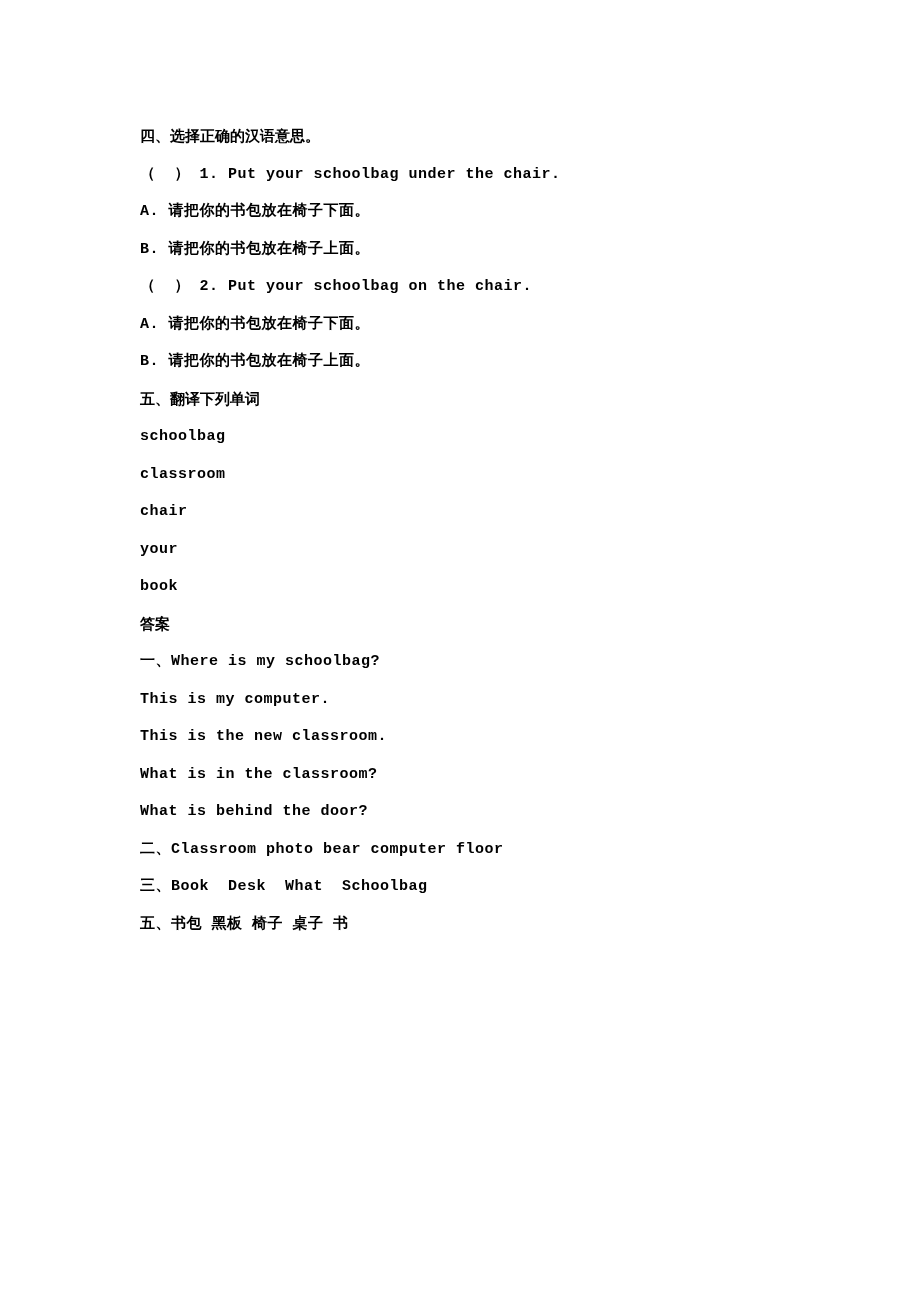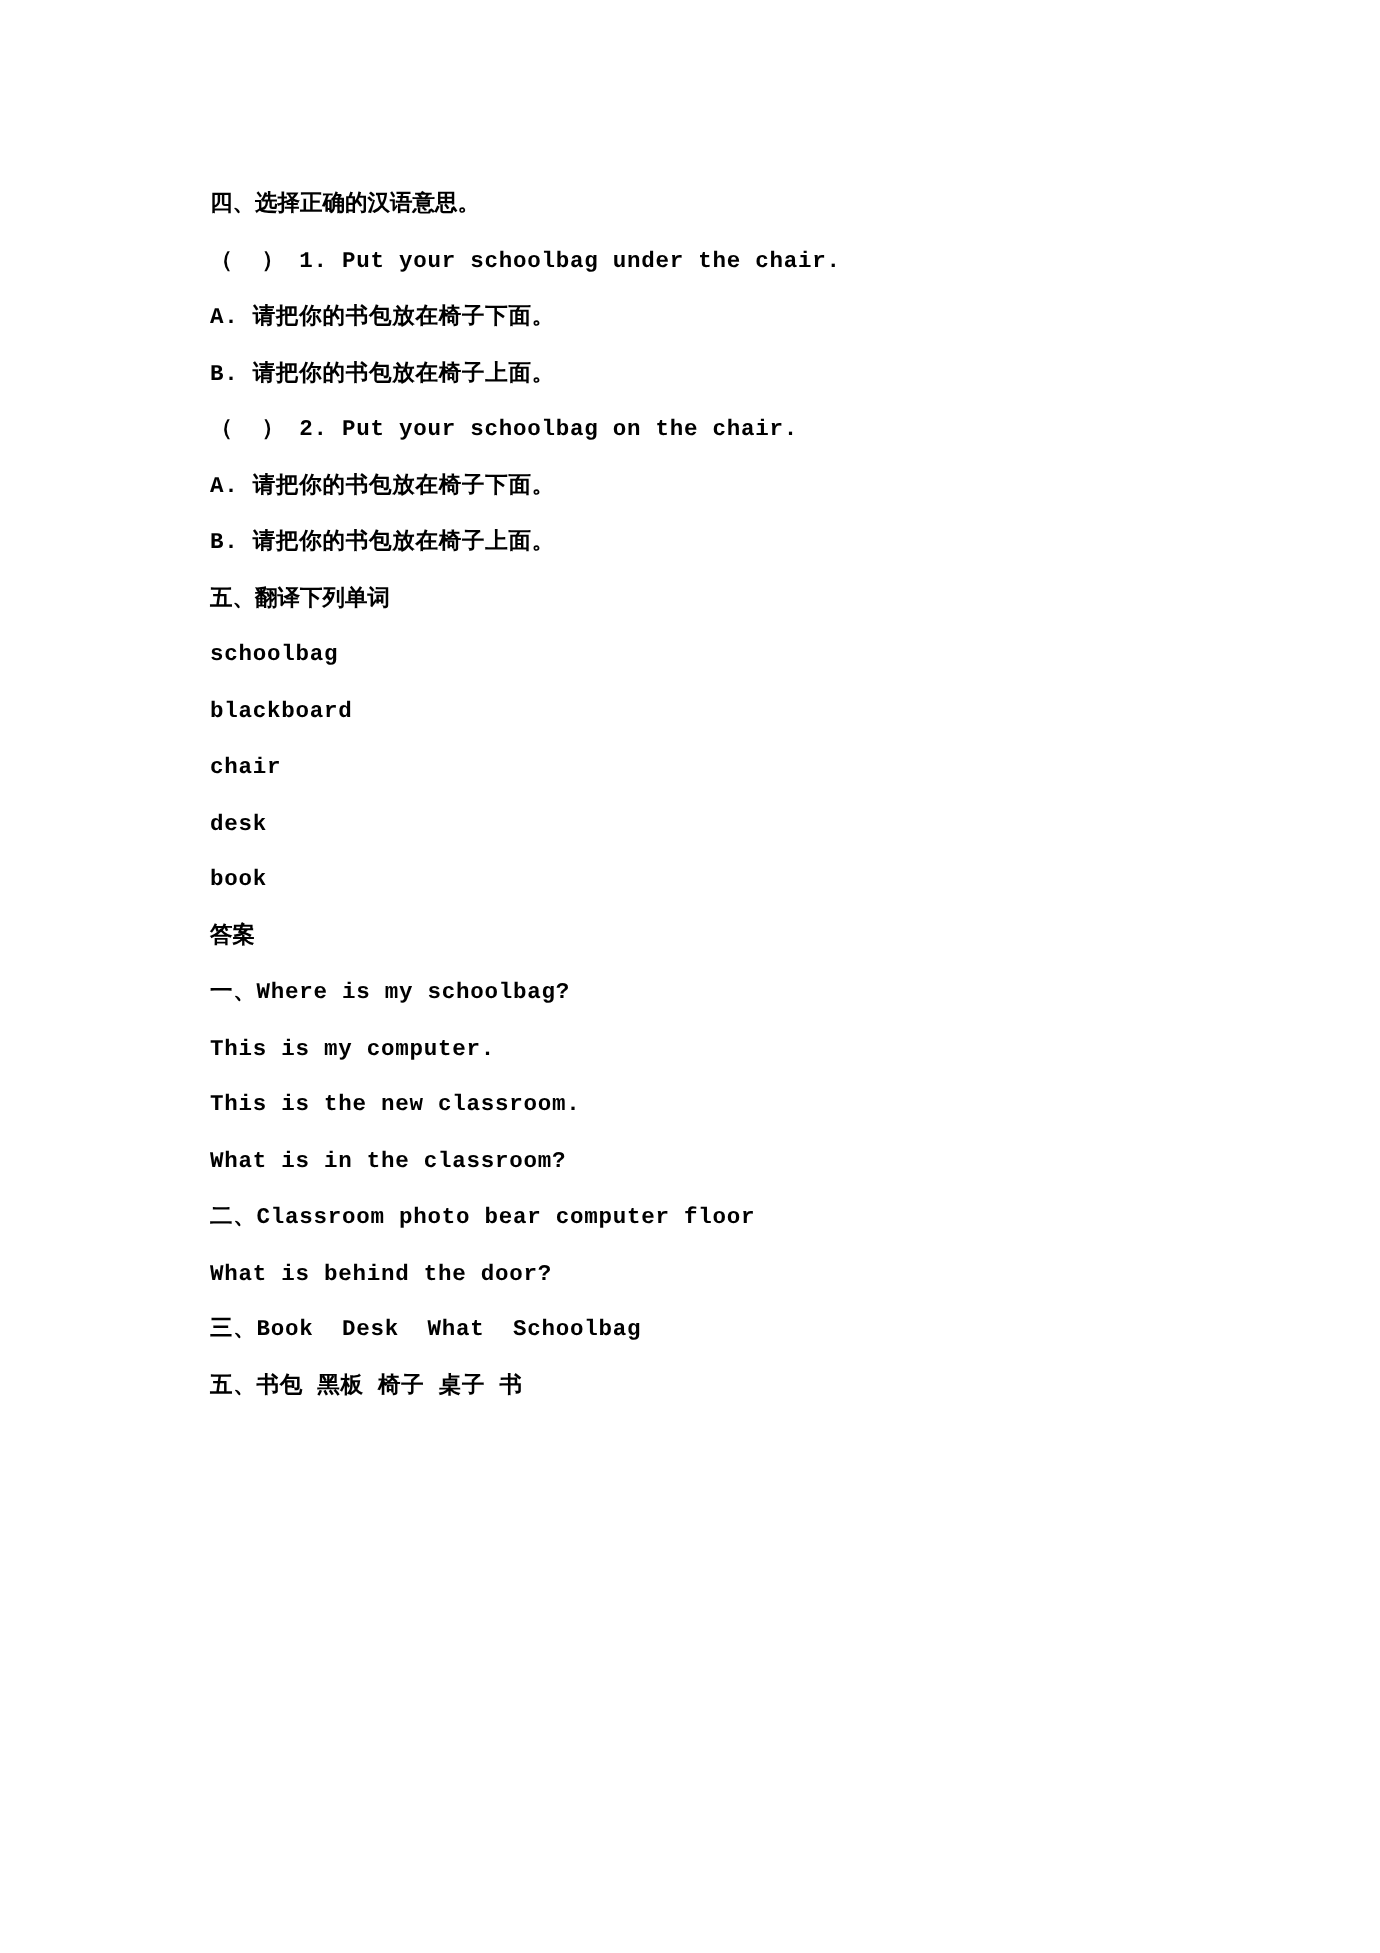--- a/index.html
+++ b/index.html
@@ -40,29 +40,29 @@
   <div class="mono line">A. 请把你的书包放在椅子下面。</div>
   <div class="mono line">B. 请把你的书包放在椅子上面。</div>
 
   <div class="mono line">（  ） 2. Put your schoolbag on the chair.</div>
   <div class="mono line">A. 请把你的书包放在椅子下面。</div>
   <div class="mono line">B. 请把你的书包放在椅子上面。</div>
 
   <div class="bold">五、翻译下列单词</div>
 
   <div class="mono">schoolbag</div>
-  <div class="mono">blackboard</div>
+  <div class="mono">classroom</div>
   <div class="mono">chair</div>
-  <div class="mono">desk</div>
+  <div class="mono">your</div>
   <div class="mono">book</div>
 
   <div class="bold">答案</div>
 
   <div class="mono line">一、Where is my schoolbag?</div>
   <div class="mono line">This is my computer.</div>
   <div class="mono line">This is the new classroom.</div>
   <div class="mono line">What is in the classroom?</div>
+  <div class="mono line">What is behind the door?</div>
   <div class="mono line">二、Classroom photo bear computer floor</div>
-  <div class="mono line">What is behind the door?</div>
   <div class="mono line">三、Book  Desk  What  Schoolbag</div>
   <div class="mono line">五、书包 黑板 椅子 桌子 书</div>
 
 </div>
 
 </body></html>

